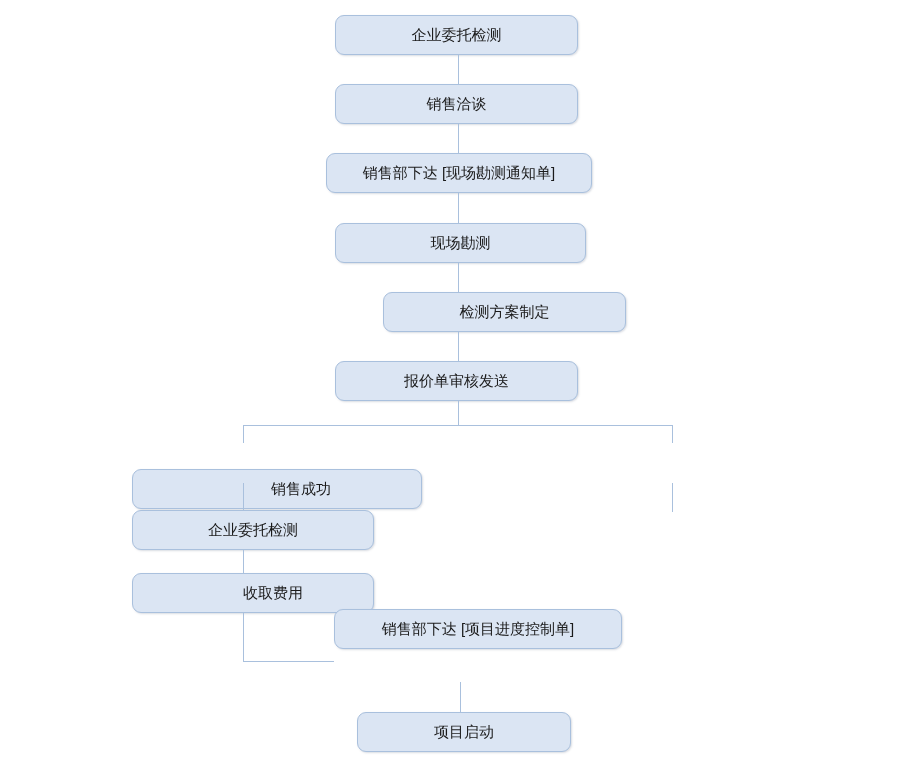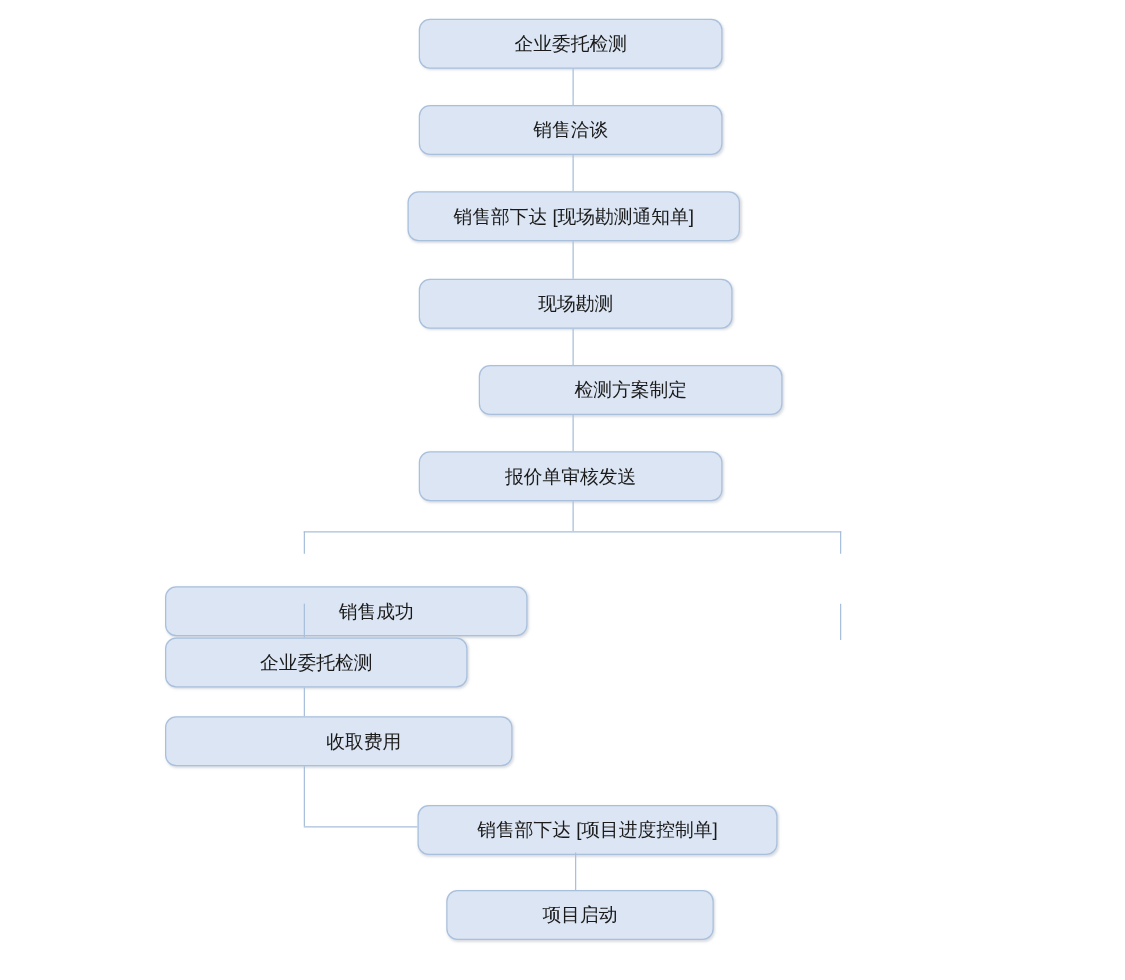--- a/index.html
+++ b/index.html
@@ -62,26 +62,26 @@
     <span>报价单审核发送</span>
   </div>
 
   <div class="node" style="left:132px; top:469px; width:290px;padding-left:48px;">
     <span>销售成功</span>
   </div>
 
   <div class="node" style="left:132px; top:510px; width:242px;">
     <span>企业委托检测</span>
   </div>
-  <div class="node" style="left:132px; top:573px; width:278px;padding-left:40px;">
+  <div class="node" style="left:132px; top:573px; width:242px;padding-left:40px;">
     <span>收取费用</span>
   </div>
 
 
-  <div class="node" style="left:334px; top:644px; width:288px;">
+  <div class="node" style="left:334px; top:609px; width:288px;">
     <span>销售部下达 [项目进度控制单]</span>
   </div>
   <div class="node" style="left:357px; top:712px; width:214px;">
     <span>项目启动</span>
   </div>
 
   <div class="edge v" style="left:458px; top:55px;  height:29px;"></div>
   <div class="edge v" style="left:458px; top:124px; height:29px;"></div>
   <div class="edge v" style="left:458px; top:193px; height:30px;"></div>
   <div class="edge v" style="left:458px; top:263px; height:29px;"></div>

